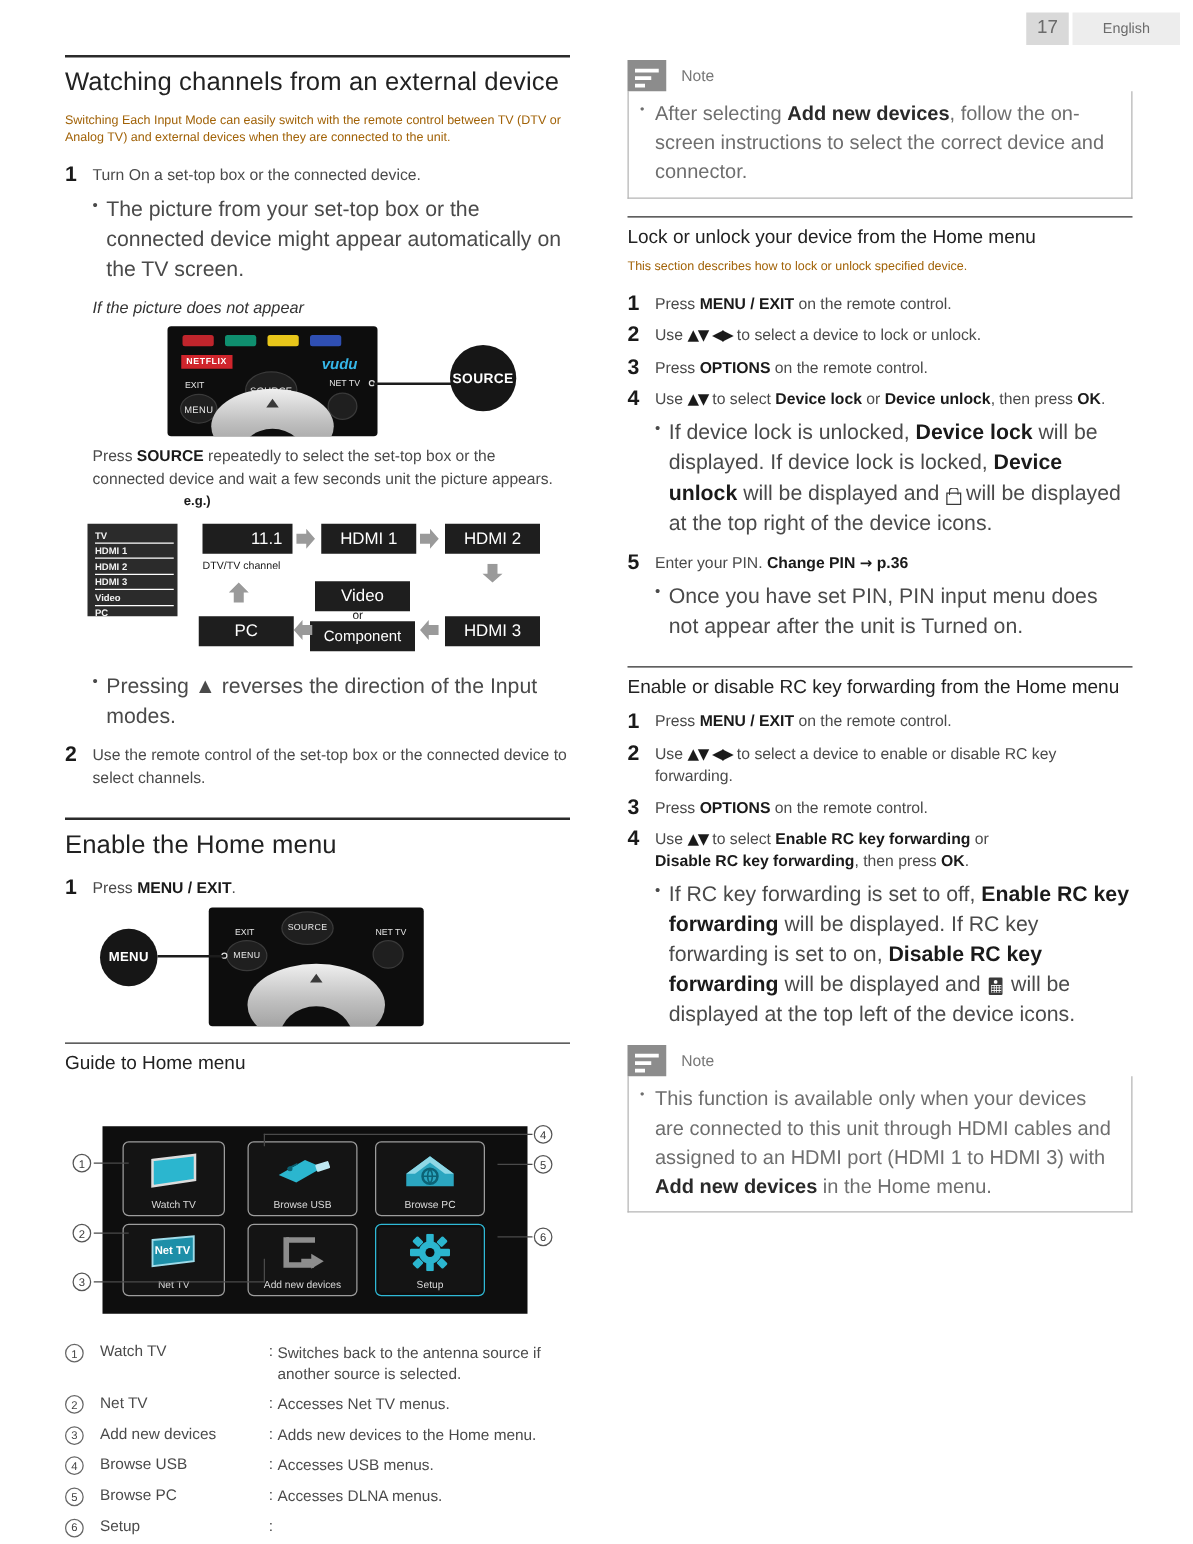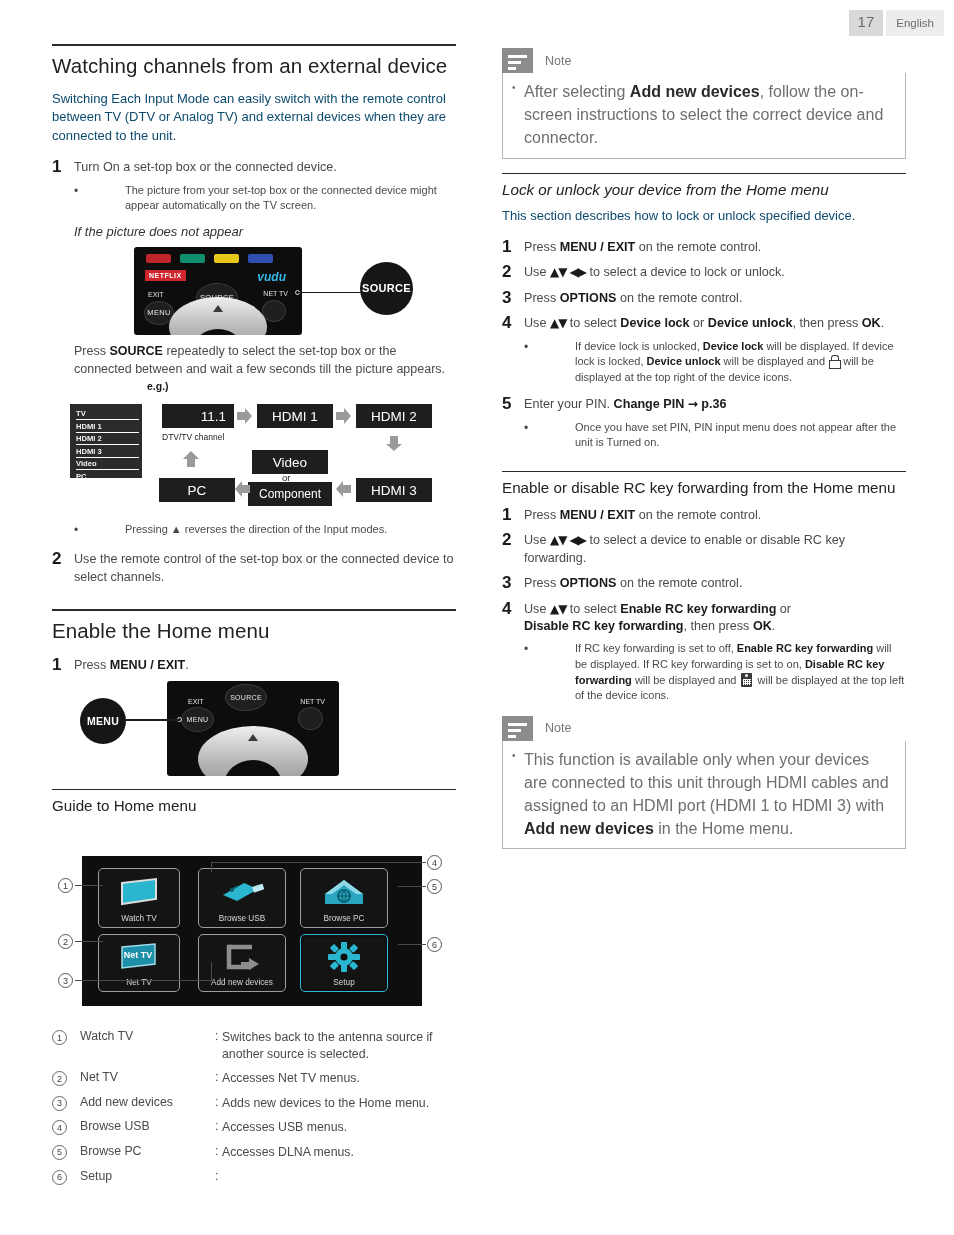--- a/index.html
+++ b/index.html
@@ -15,53 +15,53 @@
   .page { position: relative; width: 954px; height: 1235px; }
 
   
   .header { position:absolute; top:10px; right:10px; display:flex; gap:3px; align-items:stretch; }
   .pagenum {
     background:#d9d9d9; color:#6b6b6b; font-size:15px;
     padding:3px 9px 4px; line-height:1.25;
   }
   .lang {
     background:#ededed; color:#6b6b6b; font-size:11.5px;
-    padding:6px 10px 5px; line-height:1.25;
+    padding:6px 24px 5px; line-height:1.25;
   }
 
   
   .col { position:absolute; top:44px; width:404px; }
   .col-left { left:52px; }
   .col-right { left:502px; }
 
   h1.section {
     font-size:20.5px; font-weight:normal; color:#222;
     margin:0 0 12px 0; padding-top:8px;
     border-top:2.2px solid #2b2b2b; letter-spacing:.1px;
   }
   h1.section.first { border-top:2.2px solid #2b2b2b; }
   h2.section {
     font-size:15.2px; font-weight:normal; color:#222;
     margin:0 0 9px 0; padding-top:7px;
     border-top:1.6px solid #2b2b2b;
   }
 
-  p.body { font-size:13px; line-height:1.42; margin:0 0 12px 0; color:#0c4a6e; }
+  p.body { font-size:10px; line-height:1.42; margin:0 0 12px 0; color:#a16207; }
 
   
   .step { display:flex; margin:0 0 5px 0; }
   .step .num { width:22px; flex:0 0 22px; font-size:17px; font-weight:bold; color:#1a1a1a; line-height:1.2; }
   .step .txt { flex:1; font-size:12.6px; line-height:1.42; color:#4a4a4a; padding-top:2px; }
   .step .txt b { color:#1a1a1a; font-weight:bold; }
 
   
   .bullets { margin:3px 0 9px 22px; }
   .bullet { display:flex; margin-bottom:2px; }
   .bullet .dot { width:11px; flex:0 0 11px; font-size:12px; color:#4a4a4a; line-height:1.45; }
-  .bullet .btxt { flex:1; font-size:11px; line-height:1.42; color:#4a4a4a;margin-left:40px; }
+  .bullet .btxt { flex:1; font-size:17px; line-height:1.42; color:#4a4a4a; }
   .bullet .btxt b { color:#1a1a1a; font-weight:bold; }
 
   .italic-head { font-size:13px; font-style:italic; color:#333; margin:10px 0 8px 22px; }
 
   
   .remote-fig1 { position:relative; height:90px; margin:4px 0 6px 0; }
   .remote-body {
     position:absolute; left:82px; top:0; width:168px; height:88px;
     background:#0d0d0d; border-radius:3px; overflow:hidden;
   }
@@ -256,21 +256,21 @@
         <div class="dpad">
             <div class="dpad-up"></div>
           </div>
         <div class="dpad-inner"></div>
       </div>
       <div class="tiny-ring" style="left:243px; top:43px;"></div>
       <div class="lead-line" style="left:247px; top:45px; width:62px;"></div>
       <div class="callout source">SOURCE</div>
     </div>
 
-    <p class="src-para"><span>Press </span><b>SOURCE</b><span> repeatedly to select the set-top box or the connected between and wait a few seconds till the picture appears.</span></p>
+    <p class="src-para"><span>Press </span><b>SOURCE</b><span> repeatedly to select the set-top box or the connected device and wait a few seconds unit the picture appears.</span></p>
     <div class="eg">e.g.)</div>
 
     <div class="flow">
       <div class="srclist">
         <div>TV</div>
         <div>HDMI 1</div>
         <div>HDMI 2</div>
         <div>HDMI 3</div>
         <div>Video</div>
         <div>PC</div>
@@ -512,21 +512,21 @@
         <div class="note-title">Note</div>
       </div>
       <div class="note-box">
         <div class="note-bullet">
           <div class="nd">•</div>
           <div class="nt"><span>After selecting </span><b>Add new devices</b><span>, follow the on-screen instructions to select the correct device and connector.</span></div>
         </div>
       </div>
     </div>
 
-    <h2 class="section" style="margin-top:14px;font-style:italic;">Lock or unlock your device from the Home menu</h2>
+    <h2 class="section" style="margin-top:14px;">Lock or unlock your device from the Home menu</h2>
     <p class="body">This section describes how to lock or unlock specified device.</p>
 
     <div class="step">
       <div class="num">1</div>
       <div class="txt"><span>Press </span><b>MENU / EXIT</b><span> on the remote control.</span></div>
     </div>
     <div class="step">
       <div class="num">2</div>
       <div class="txt"><span>Use </span><b class="glyph arrowglyph">▲▼ ◀▶</b><span> to select a device to lock or unlock.</span></div>
     </div>

